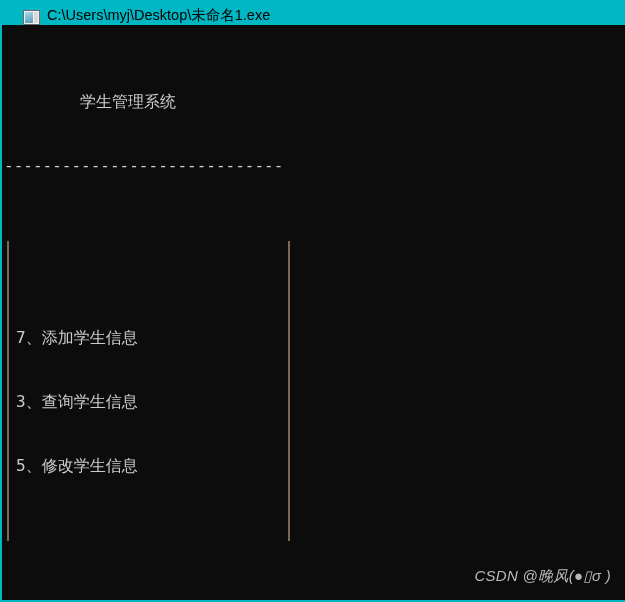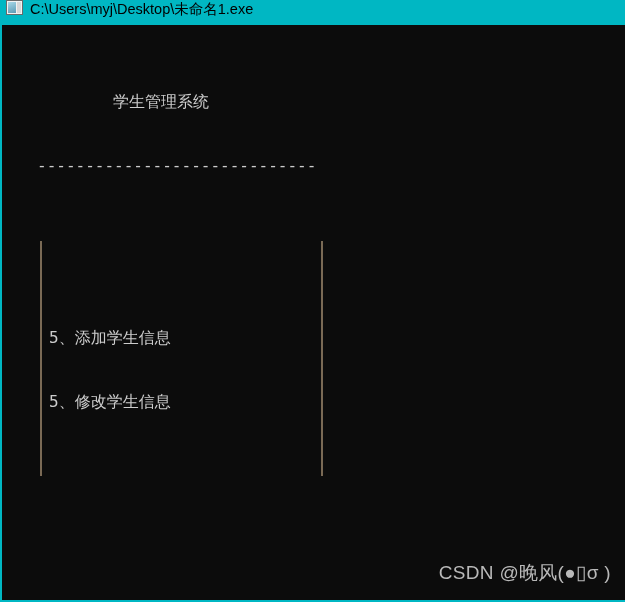--- a/index.html
+++ b/index.html
@@ -19,23 +19,23 @@
     overflow: hidden;
   }
   
   .titlebar {
     position: absolute;
     top: 0; left: 0;
     width: 625px;
     height: 25px;
     background: #00b7c3;
     display: flex;
-    align-items: flex-start;
+    align-items: flex-end;
     box-sizing: border-box;
-    padding-left: 6px;
+    padding-left: 23px;
   }
   .title-icon {
     width: 17px;
     height: 15px;
     position: relative;
     flex: 0 0 auto;
     background: #f2f2f2;
     border: 1px solid #6a6a6a;
     box-sizing: border-box;
     margin-right: 7px;
@@ -66,21 +66,20 @@
     position: absolute;
     top: 25px;
     left: 0;
     width: 625px;
     height: 577px;
     background: #0c0c0c;
     box-sizing: border-box;
     border-left: 2px solid #00b7c3;
     border-bottom: 2px solid #00b7c3;
     overflow: hidden;
-    padding-left: 33px;
   }
   .screen {
     position: relative;
     padding: 2px 0 0 2px;
     font-family: "DejaVu Sans Mono", "Liberation Mono", monospace;
     font-size: 16px;
     line-height: 21.4px;
     color: #cccccc;
     white-space: pre;
   }
@@ -106,24 +105,25 @@
     top: 0;
     bottom: 0;
   }
   .menu-rule-left  { left: 3px; }
   .menu-rule-right { left: 284px; }
   .watermark {
     position: absolute;
     right: 14px;
     bottom: 14px;
     font-family: "Liberation Sans", sans-serif;
-    font-size: 19px;
+    font-size: 15px;
     color: #b9b9b9;
     white-space: nowrap;
     letter-spacing: 0.3px;
+    font-style: italic;
   }
 </style>
 </head>
 <body>
 
 <div class="window">
 
   <div class="titlebar">
     <span class="title-icon"></span>
     <span class="title-text">C:\Users\myj\Desktop\未命名1.exe</span>
@@ -131,21 +131,22 @@
 
   <div class="console">
     <div class="screen">
 
       <div class="line title-line">学生管理系统</div>
       <div class="line">-----------------------------</div>
 
       <div class="menu-box">
         <span class="menu-rule-left"></span>
         <span class="menu-rule-right"></span>
-        <div class="line" style="padding-left:12px">5、添加学生信息</div>
+        <div class="line" style="padding-left:12px">7、添加学生信息</div>
+        <div class="line" style="padding-left:12px">3、查询学生信息</div>
         <div class="line" style="padding-left:12px">5、修改学生信息</div>
         
       </div>
 
       
 
       
       
       
       

